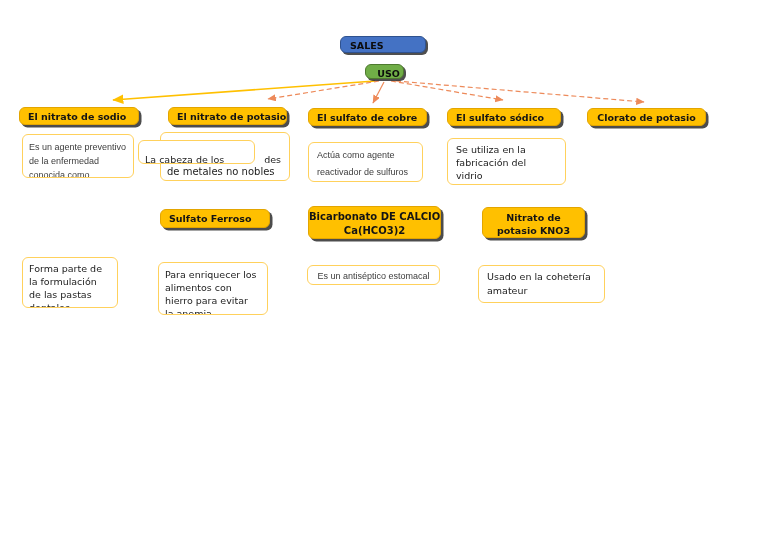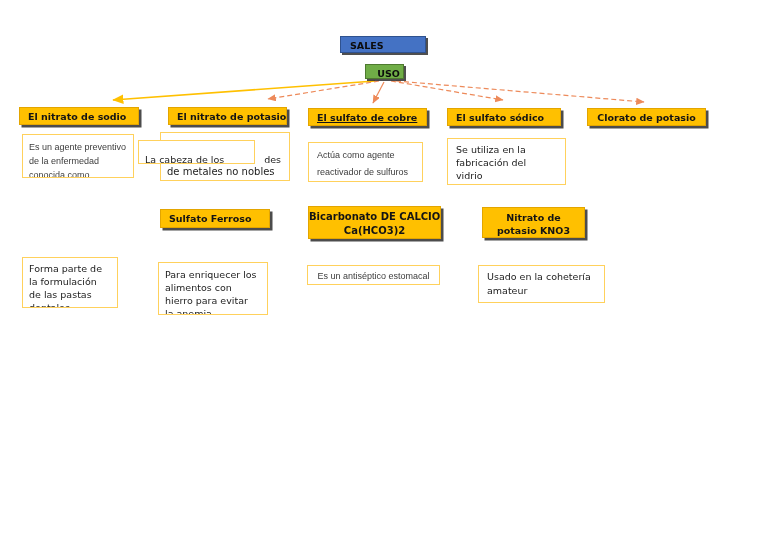--- a/index.html
+++ b/index.html
@@ -1,18 +1,18 @@
 <!DOCTYPE html>
 <html><head>
 <meta charset="utf-8">
 <style>
   html,body{margin:0;padding:0;background:#ffffff;}
   #canvas{position:relative;width:768px;height:543px;background:#ffffff;overflow:hidden;
           font-family:"DejaVu Sans",sans-serif;}
-  .abs{position:absolute;box-sizing:border-box;}
+  .abs{position:absolute;box-sizing:border-box;border-radius:6px;}
   
   .node{background:#FFC000;border:1px solid #E3A500;box-shadow:2.5px 2.5px 0 0 rgba(45,45,45,.85);
         color:#141414;font-weight:bold;font-size:9.5px;line-height:12px;
         padding:3px 0 0 8px;overflow:hidden;white-space:nowrap;z-index:2;}
   .node.center{text-align:center;padding-left:0;padding-right:0;}
   
   .topnode{border:1px solid #2F528F;box-shadow:2px 2px 0 0 rgba(35,35,35,.8);
            color:#0c0c0c;font-weight:bold;font-size:9.5px;padding:3px 0 0 9px;z-index:2;}
   
   .desc{background:#ffffff;border:1.5px solid #FFD15C;overflow:hidden;z-index:2;
@@ -49,21 +49,21 @@
   <div class="abs topnode" style="left:365px;top:64px;width:39px;height:15px;background:#70AD47;border-color:#4E7A2F;text-align:center;padding-left:8px;">
     <span>USO</span>
   </div>
 
   <div class="abs node" style="left:19px;top:107px;width:120px;height:18px;">
     <span>El nitrato de sodio</span>
   </div>
   <div class="abs node" style="left:168px;top:107px;width:119px;height:18px;">
     <span>El nitrato de potasio</span>
   </div>
-  <div class="abs node" style="left:308px;top:108px;width:119px;height:18px;text-decoration:underline;">
+  <div class="abs node" style="left:308px;top:108px;width:119px;height:18px;">
     <span>El sulfato de cobre</span>
   </div>
   <div class="abs node" style="left:447px;top:108px;width:114px;height:18px;">
     <span>El sulfato sódico</span>
   </div>
   <div class="abs node center" style="left:587px;top:108px;width:119px;height:18px;">
     <span>Clorato de potasio</span>
   </div>
 
   <div class="abs desc arial" style="left:22px;top:134px;width:112px;height:44px;line-height:14px;padding-top:5px;">

